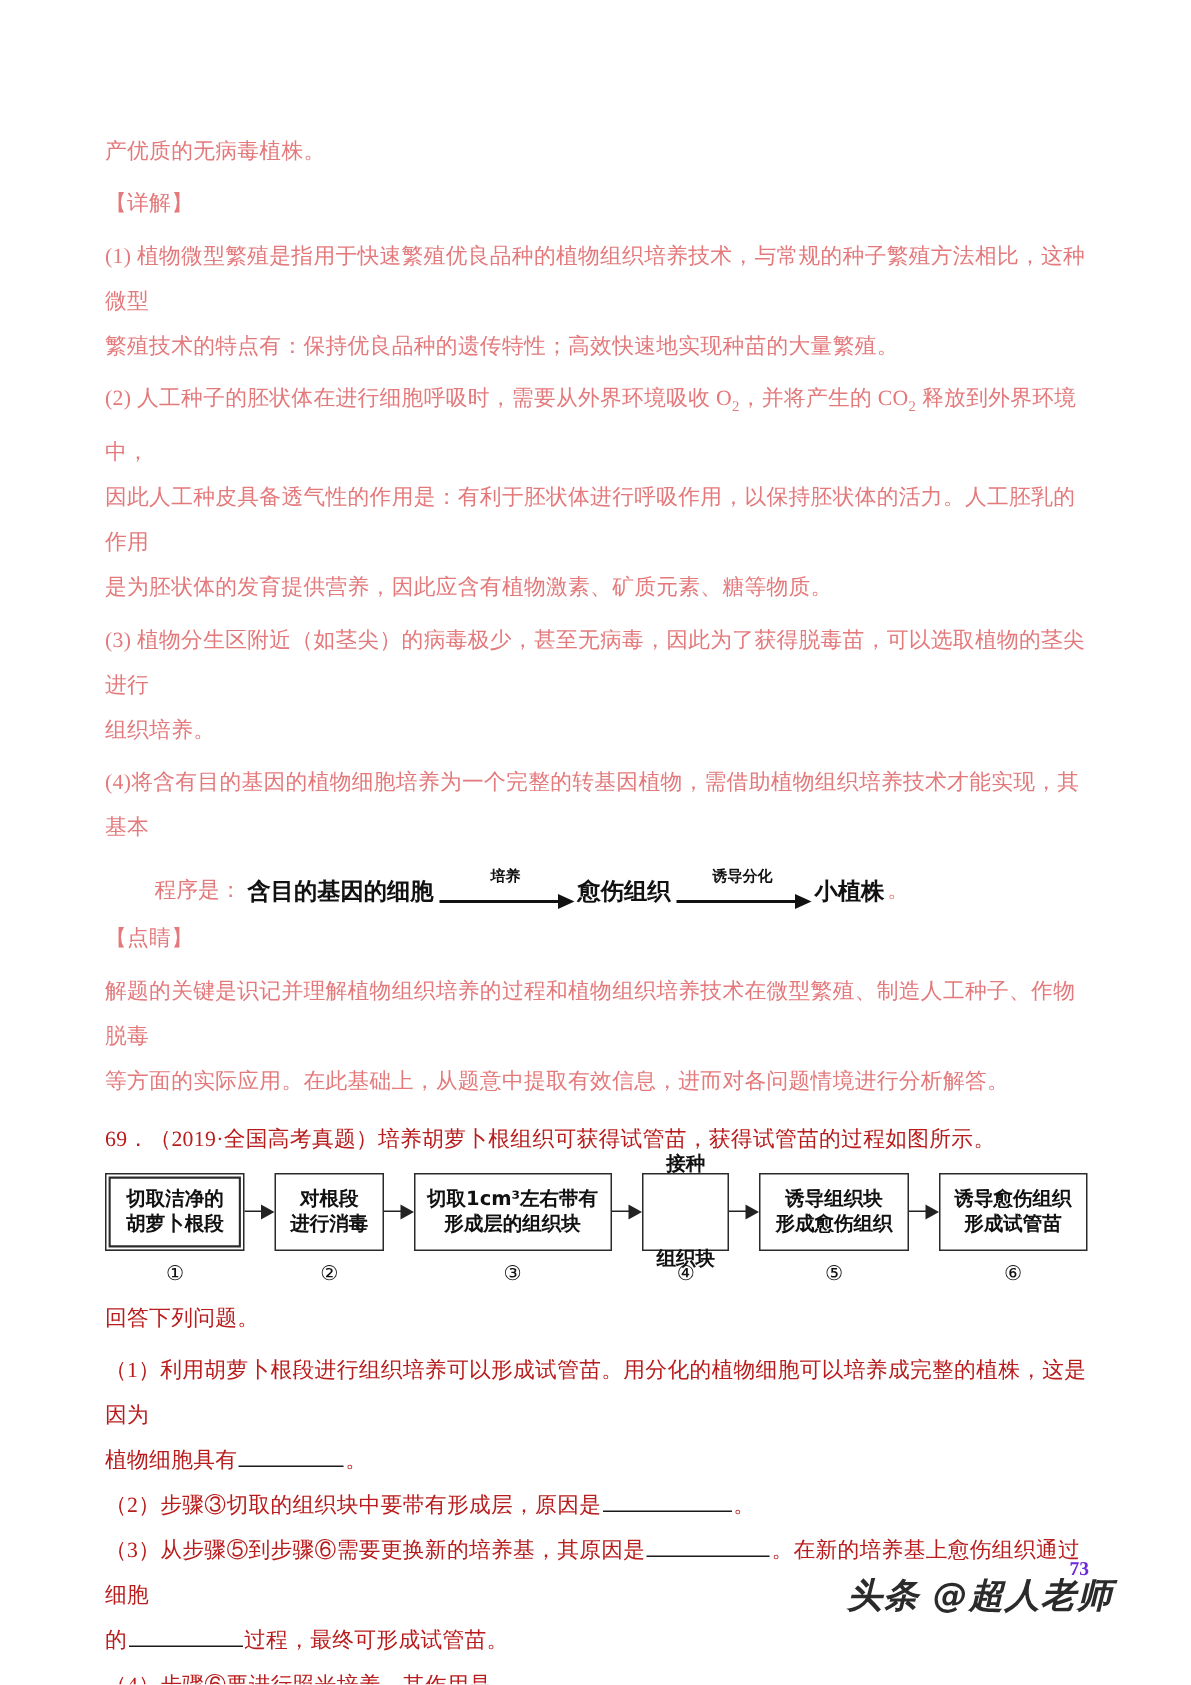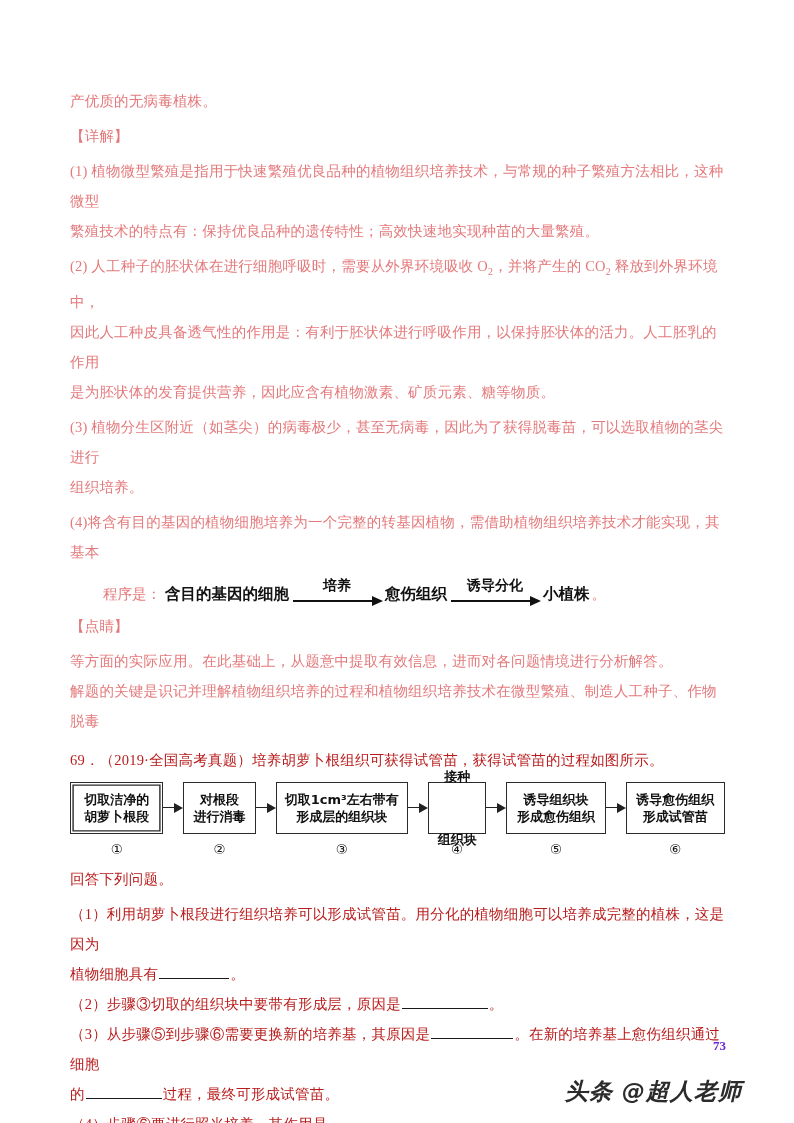--- a/index.html
+++ b/index.html
@@ -71,21 +71,21 @@
     width: 92px;
     height: 38px;
     margin: 0 2px;
   }
   .chain-arrow .lbl {
     position: absolute;
     top: -2px;
     left: 50%;
     transform: translateX(-50%);
     white-space: nowrap;
-    font-size: 14px;
+    font-size: 10px;
     font-weight: 700;
     color: #111;
   }
   .chain-arrow .shaft {
     position: absolute;
     left: 2px;
     right: 10px;
     bottom: 9px;
     height: 1.6px;
     background: #111;
@@ -181,21 +181,21 @@
     right: 68px;
     top: 1038px;
     font-family: "Liberation Serif", serif;
     font-size: 13px;
     font-weight: 700;
     color: #6d28d9;
   }
   .watermark {
     position: absolute;
     right: 52px;
-    top: 1076px;
+    top: 1048px;
     font-family: "DejaVu Sans", "Liberation Sans", sans-serif;
     font-size: 23px;
     font-weight: 700;
     font-style: italic;
     color: #2b2b2b;
     letter-spacing: 1px;
     white-space: nowrap;
   }
 </style>
 </head>
@@ -242,22 +242,22 @@
           <span class="shaft"></span>
             <span class="head"></span>
         </span>
         <span class="chain-node">小植株</span>
       </div>
       <span class="lead" style="color:#e4797c;margin-left:2px;">。</span>
     </div>
 
     <p class="red">【点睛】</p>
     <div class="gap-sm"></div>
+    <p class="red">解题的关键是识记并理解植物组织培养的过程和植物组织培养技术在微型繁殖、制造人工种子、作物脱毒</p>
     <p class="red">等方面的实际应用。在此基础上，从题意中提取有效信息，进而对各问题情境进行分析解答。</p>
-    <p class="red">解题的关键是识记并理解植物组织培养的过程和植物组织培养技术在微型繁殖、制造人工种子、作物脱毒</p>
     <div class="gap-md"></div>
 
     <p class="black">69．（2019·全国高考真题）培养胡萝卜根组织可获得试管苗，获得试管苗的过程如图所示。</p>
 
     <div class="chart">
       <div class="chart-row">
           <div class="node double" style="width: 96px;">
             <span class="ln">切取洁净的</span>
             <span class="ln">胡萝卜根段</span>
           </div>

